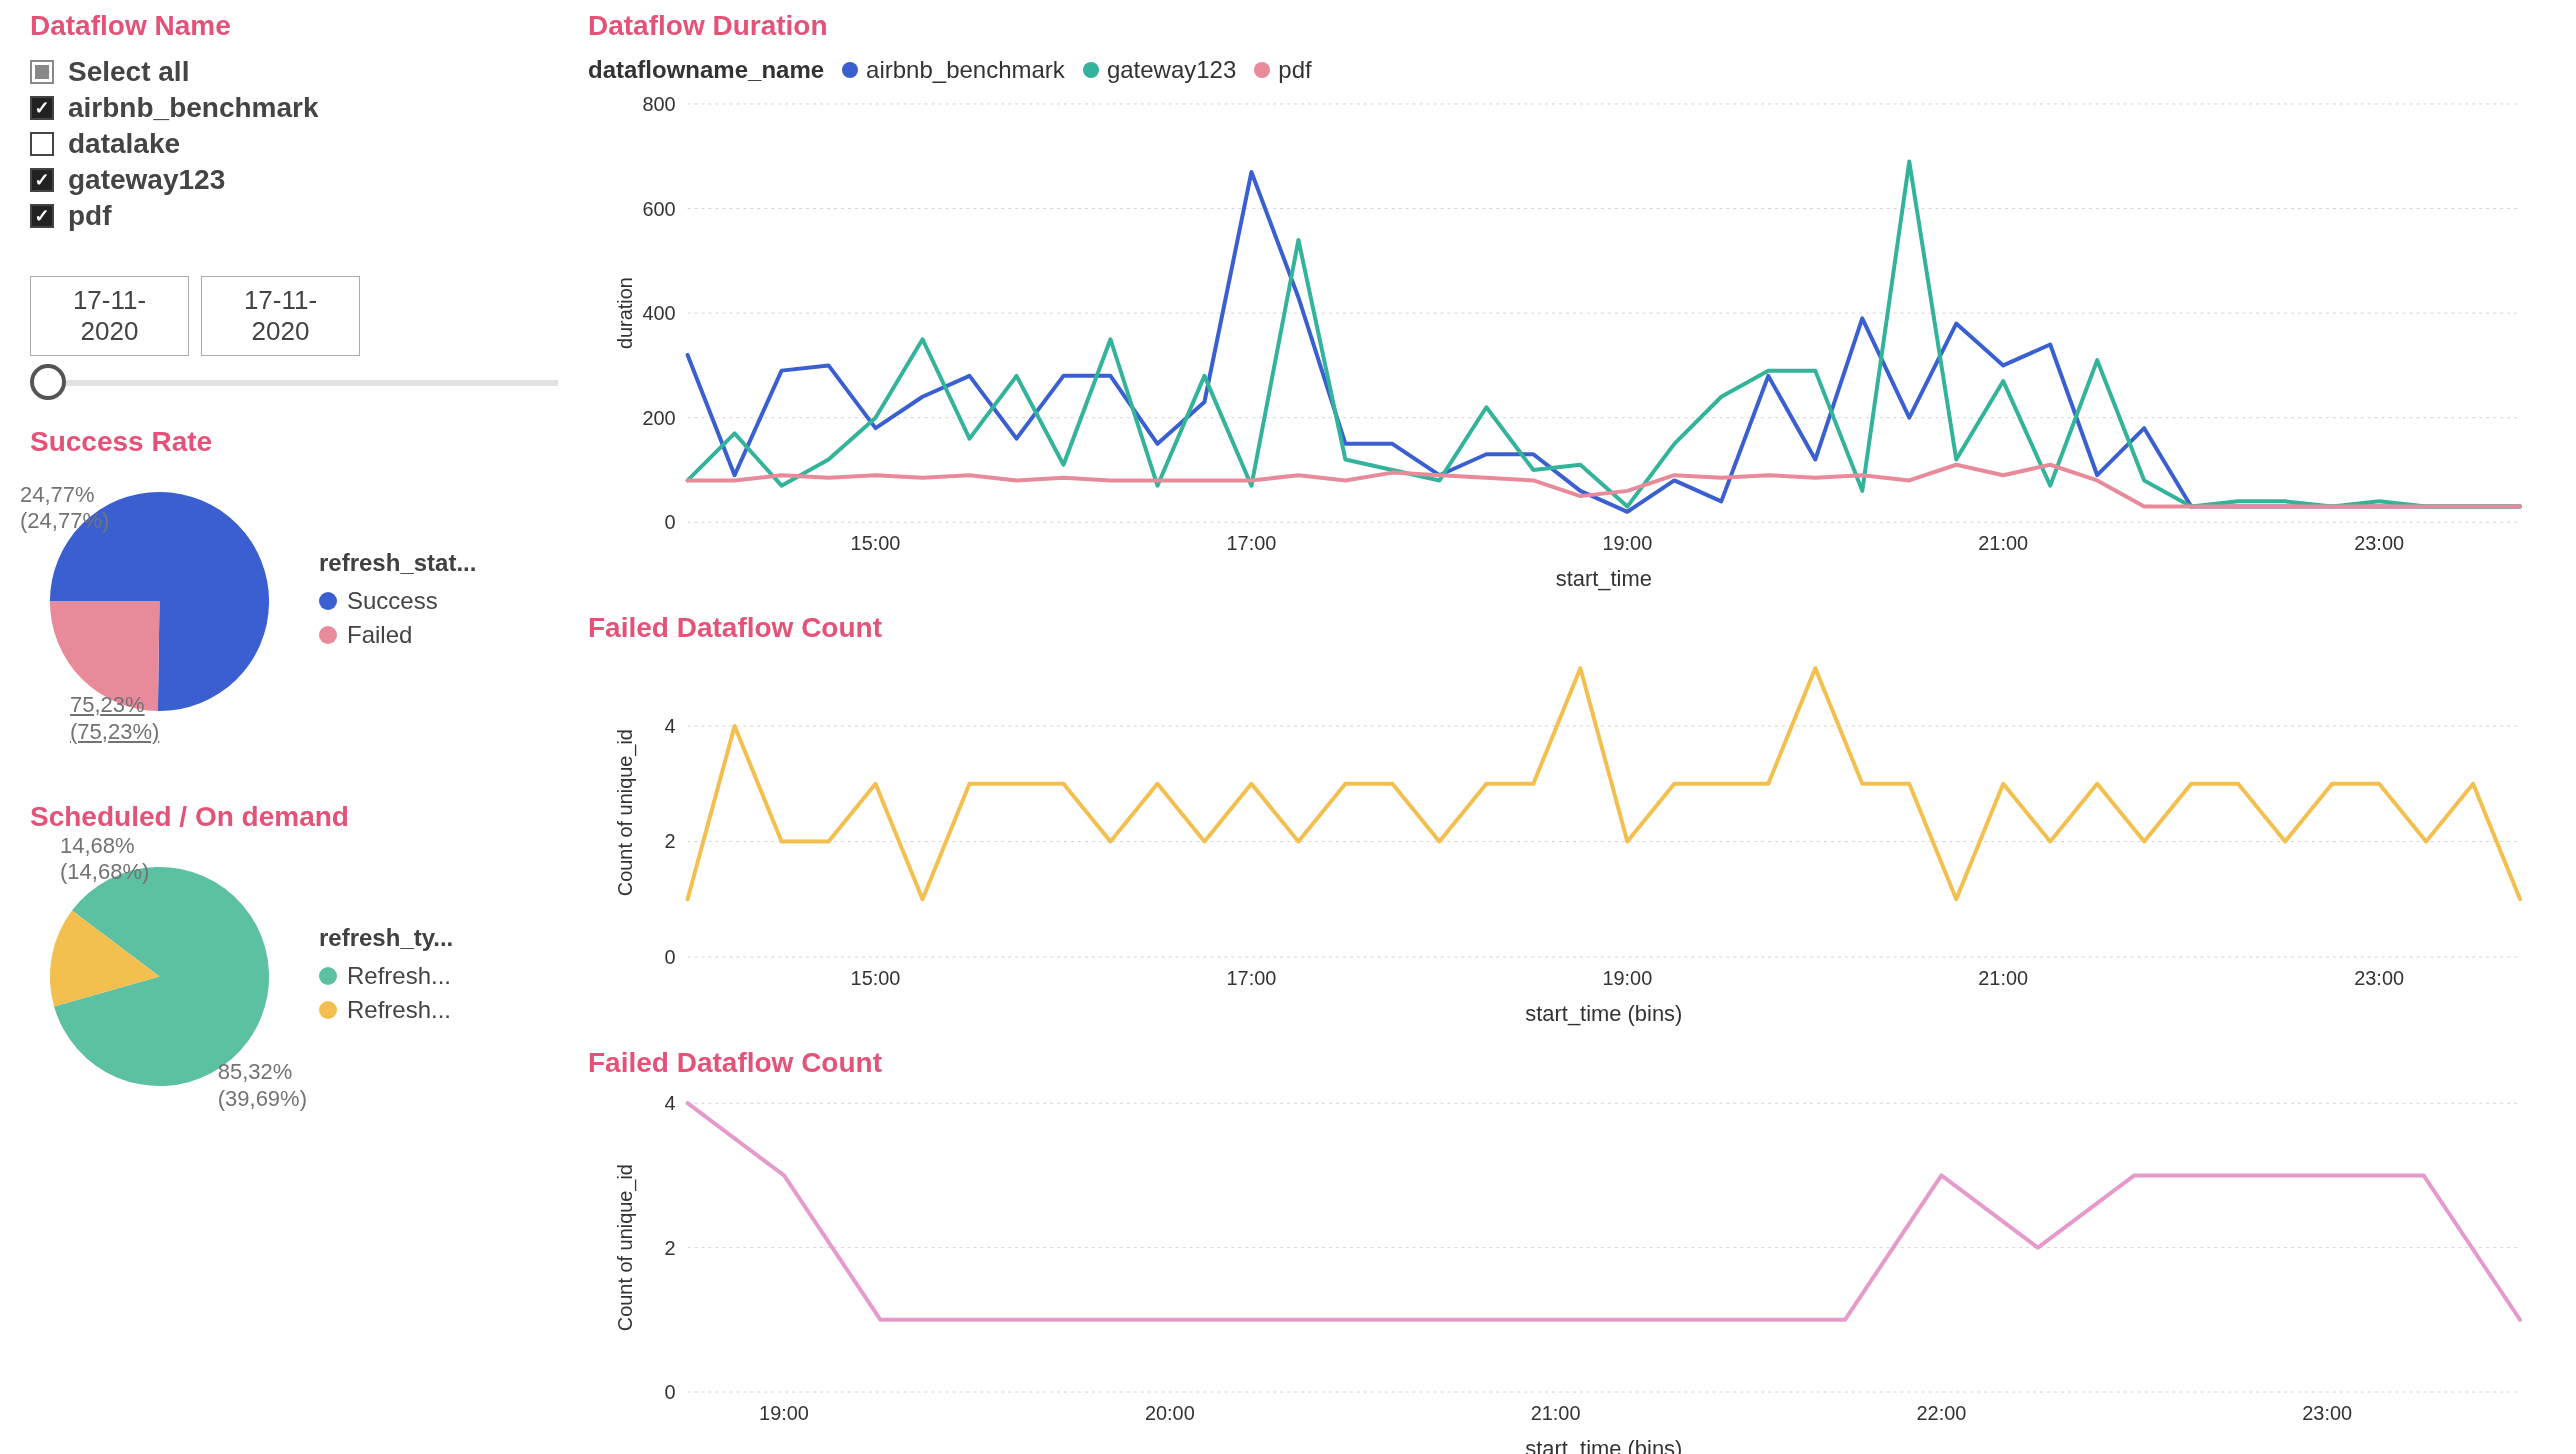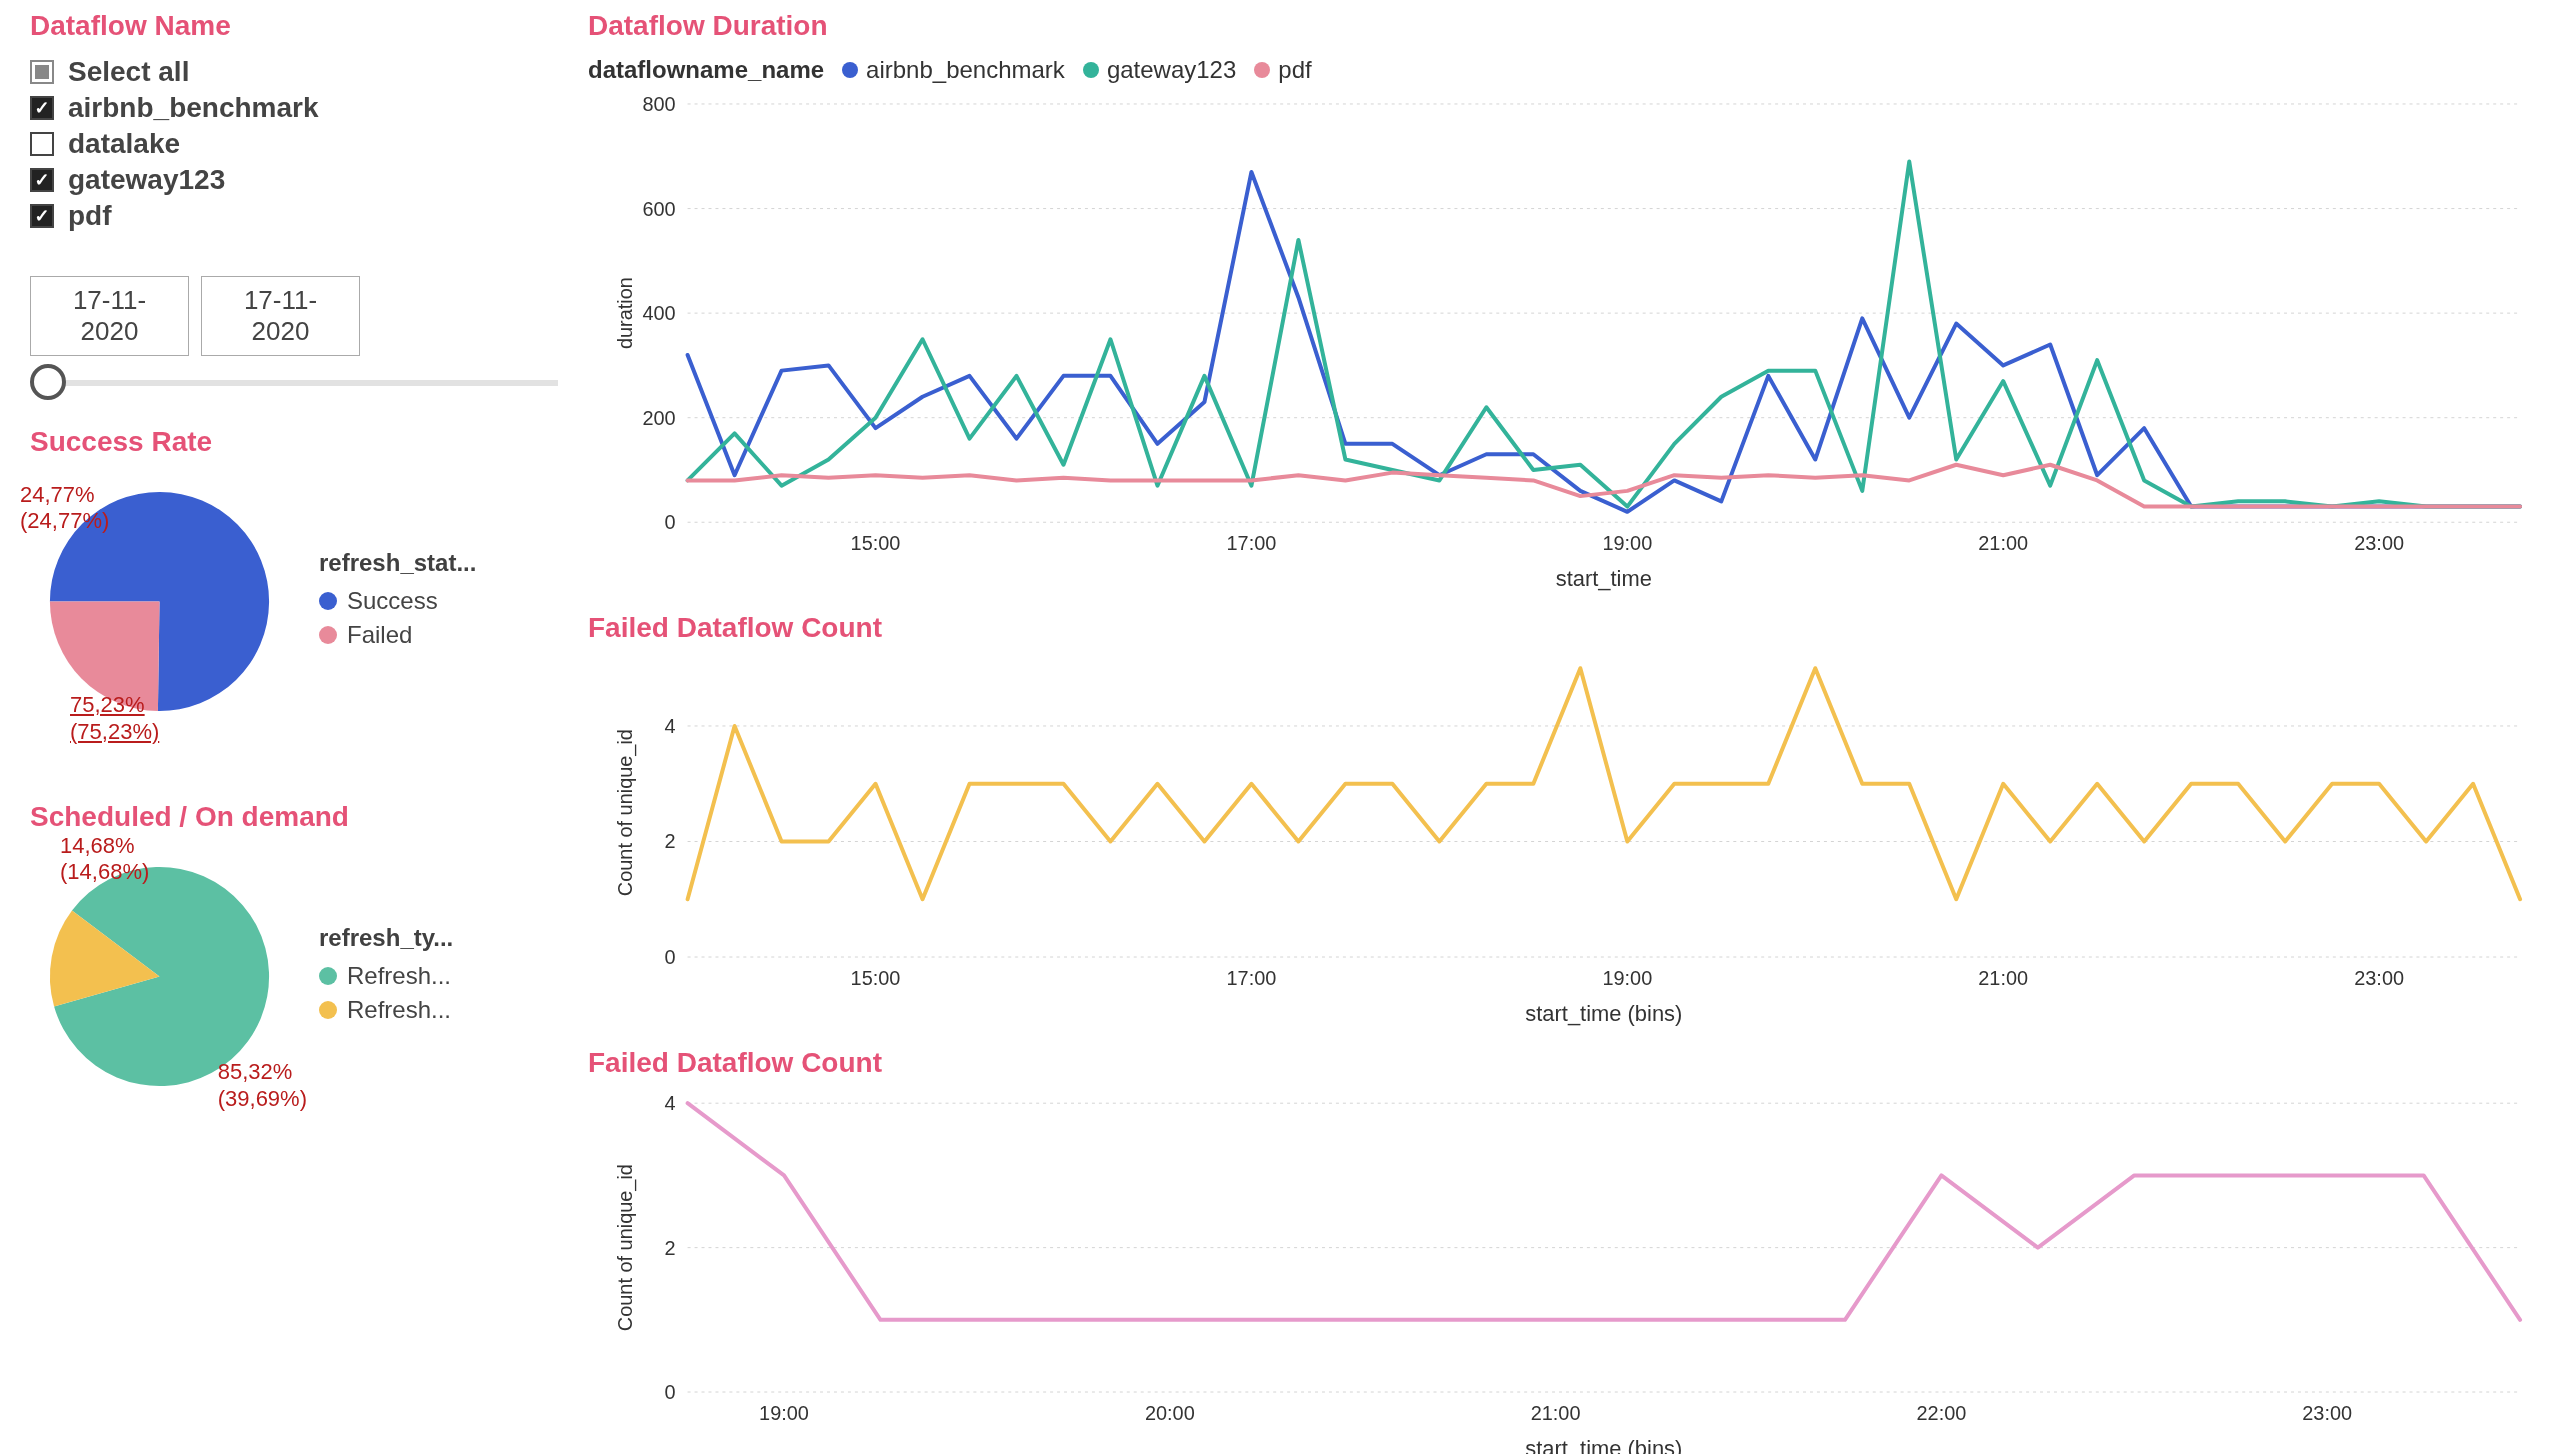--- a/index.html
+++ b/index.html
@@ -13,21 +13,21 @@
   .cb.checked { background: #222; color: #fff; }
   .cb.partial { border-color: #888; }
   .cb.partial::after { content:""; display:block; width:14px; height:14px; background:#888; }
   .cb .check { font-size: 18px; line-height: 1; }
   .time-inputs { display: flex; gap: 12px; margin-bottom: 14px; }
   .time-in { border: 1px solid #aaa; padding: 8px 14px; font-size: 26px; width: 159px; text-align: center; color: #444; }
   .slider-track { height: 6px; background: #e2e2e2; margin: 24px 10px 0 10px; position: relative; }
   .slider-handle { width: 36px; height: 36px; border: 4px solid #555; background: #fff; border-radius: 50%; position: absolute; left: -10px; top: -16px; }
   .pie-block { display: flex; align-items: center; gap: 30px; margin-bottom: 30px;}
   .pie-wrap { position: relative; width: 259px; height: 259px; }
-  .pie-label { position: absolute; font-size: 22px; color: #b91c1c; line-height: 1.2; }
+  .pie-label { position: absolute; font-size: 22px; color: #737373; line-height: 1.2; }
   .legend { font-size: 24px; }
   .legend-title { font-weight: 600; margin-bottom: 10px; color:#404040;}
   .legend-item { display: flex; align-items: center; gap: 10px; margin-bottom: 6px; color:#444;}
   .swatch { width: 18px; height: 18px; border-radius: 50%; }
   .charts-col { display: flex; flex-direction: column; }
   .chart-panel { margin-bottom: 20px; }
   .chart-legend-row { font-size: 24px; margin-bottom: 10px; display: flex; align-items: flex-end; gap: 18px; flex-wrap: wrap; }
   .chart-legend-row .lt { font-weight: 600; }
   .dot { width: 16px; height: 16px; border-radius: 50%; display:inline-block; }
   .grid line { stroke: #d4d4d4; stroke-dasharray: 3 4; }

